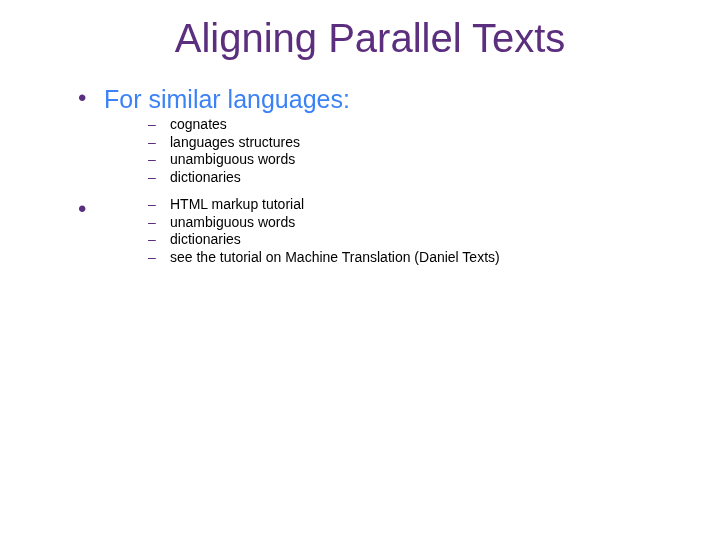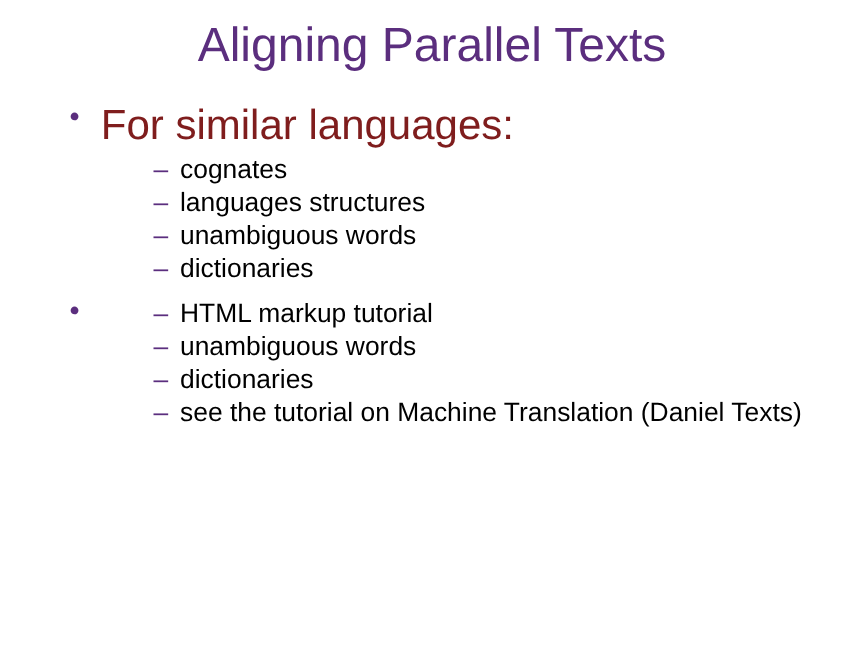--- a/index.html
+++ b/index.html
@@ -8,21 +8,21 @@
     width: 720px;
     height: 540px;
     background: #ffffff;
     font-family: "Comic Sans MS", "Comic Sans", cursive, sans-serif;
     color: #000000;
   }
   .slide {
     box-sizing: border-box;
     width: 720px;
     height: 472px;
-    padding: 12px 40px 0 40px;
+    padding: 12px 40px 0 60px;
     position: relative;
   }
   .title {
     text-align: center;
     font-size: 40px;
     color: #5b2e7e;
     margin: 4px 0 24px 0;
     font-weight: normal;
   }
   .bullets {
@@ -38,33 +38,33 @@
   .bullets > li::before {
     content: "•";
     position: absolute;
     left: 0;
     top: 0.05em;
     font-size: 24px;
     line-height: 1;
     color: #5b2e7e;
   }
   .level1 {
-    font-size: 35px;
-    color: #7f1d1d;
+    font-size: 25px;
+    color: #3b82f6;
     margin-bottom: 2px;
   }
   .sub {
     margin: 2px 0 10px 44px;
     padding: 0;
     list-style: none;
   }
   .sub > li {
     position: relative;
     padding-left: 22px;
-    font-size: 22px;
+    font-size: 14px;
     line-height: 1.25;
     color: #000000;
   }
   .sub > li::before {
     content: "–";
     position: absolute;
     left: 0;
     top: 0;
     color: #5b2e7e;
   }

